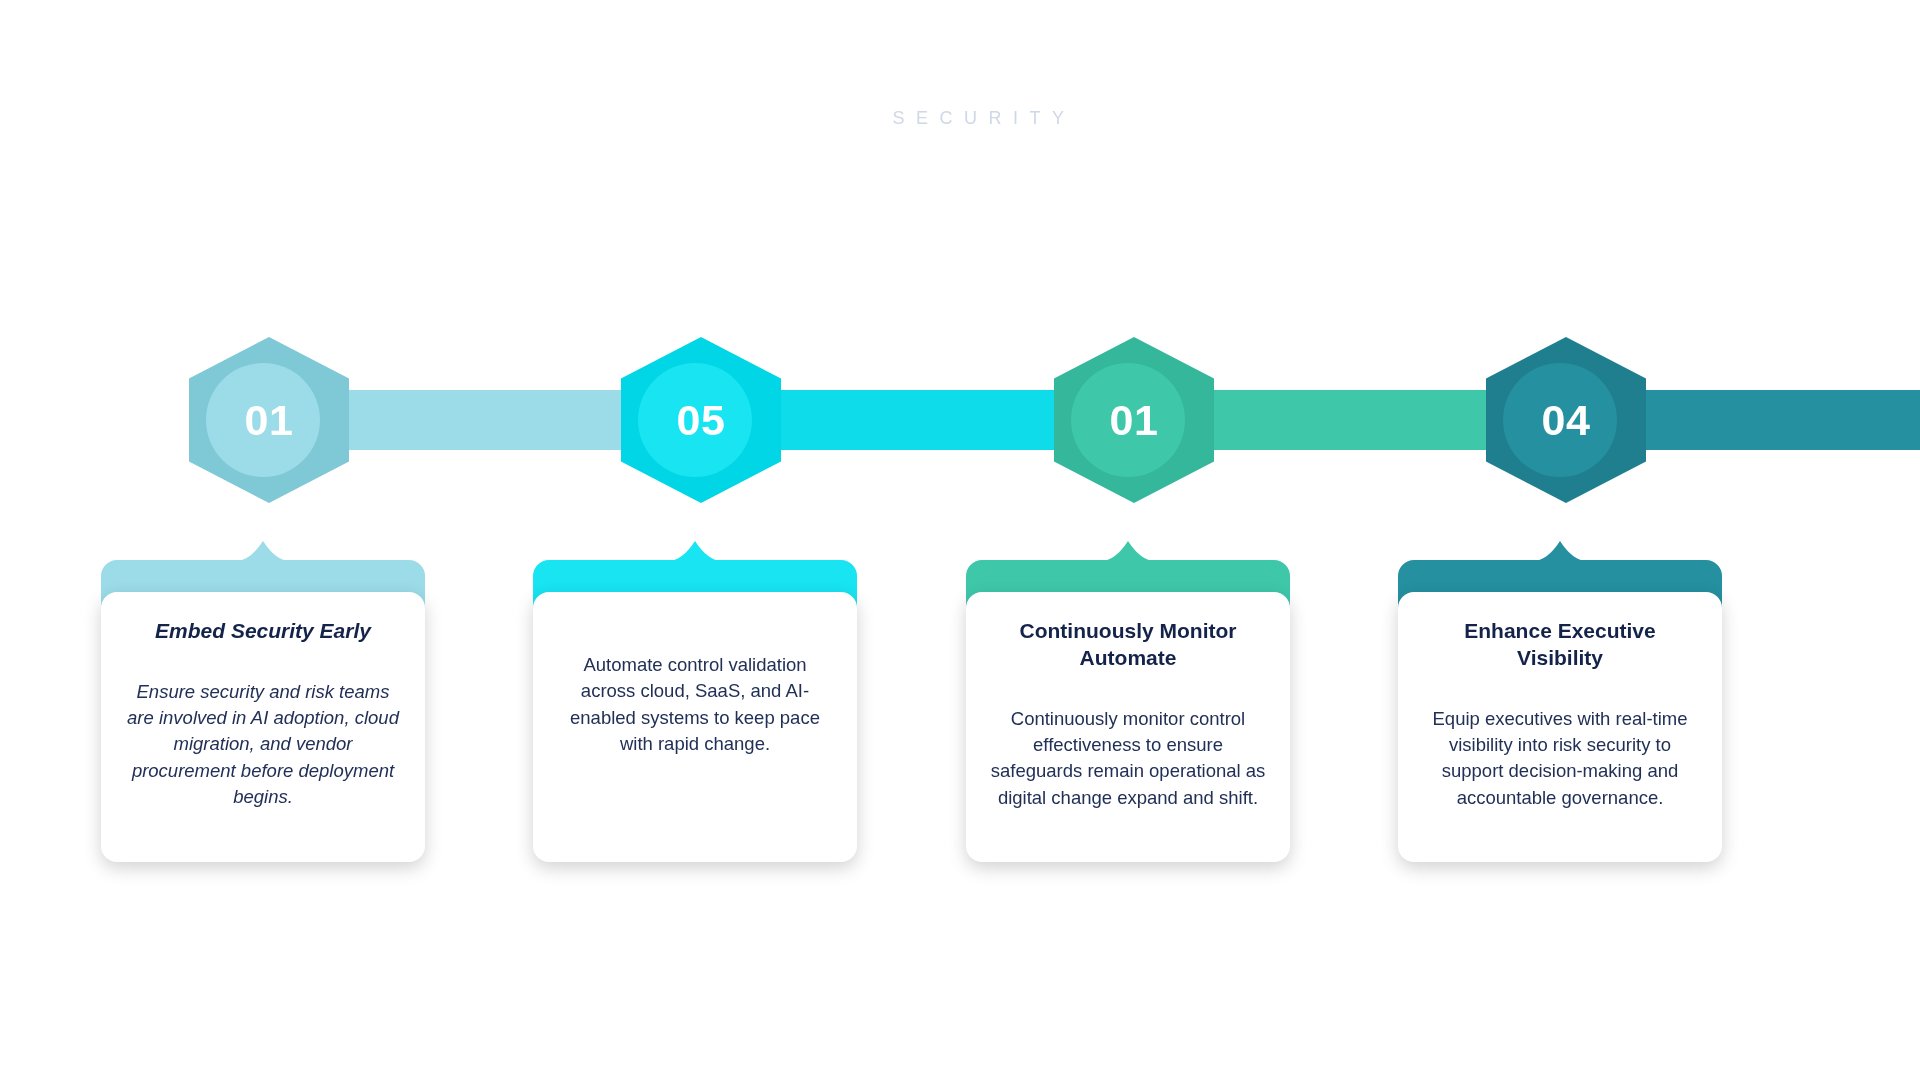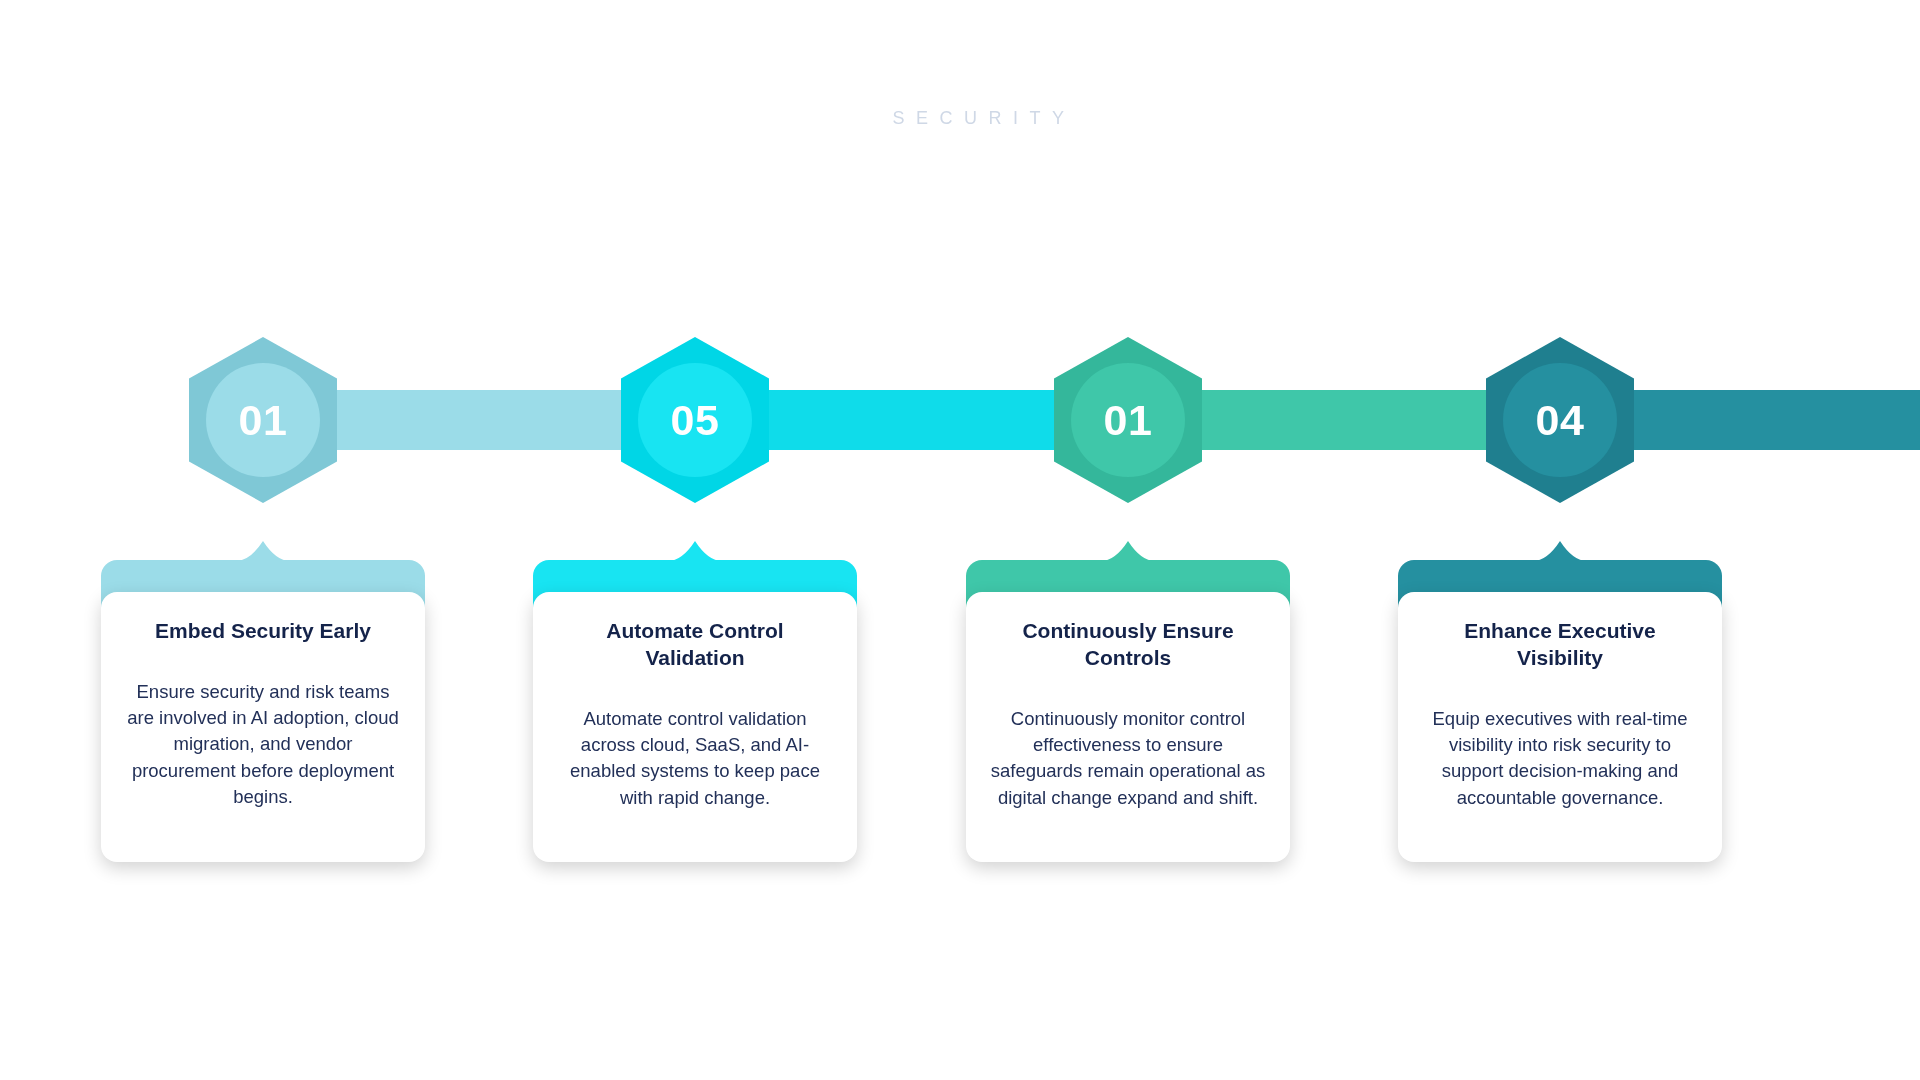--- a/index.html
+++ b/index.html
@@ -62,21 +62,21 @@
   #timeline { position:absolute; left:0; top:390px; width:1920px; height:60px; }
   .rail {
     position:absolute;
     top:0; height:60px;
   }
 
   #hex-row { position:absolute; left:0; top:330px; width:1920px; height:180px; }
 
   .hex-badge {
     position:absolute;
-    width:148px; height:166px;
+    width:160px; height:166px;
     top:7px;
   }
   .hex-outer {
     position:absolute; inset:0;
     clip-path:polygon(50% 0%, 100% 25%, 100% 75%, 50% 100%, 0% 75%, 0% 25%);
   }
   .hex-inner {
     position:absolute;
     left:17px; top:26px;
     width:114px; height:114px;
@@ -186,50 +186,49 @@
         <div class="hex-num">01</div>
       </div>
       <div class="hex-badge" style="left: 1486px;">
         <div class="hex-outer" style="background: rgb(31, 127, 143);"></div>
         <div class="hex-inner" style="background: rgb(37, 144, 160);"></div>
         <div class="hex-num">04</div>
       </div>
     </div>
 
   <div id="cards">
-      <div class="card" style="left: 101px;">
+      <div class="card" style="left: 101px; font-style: italic;">
         <div class="card-head" style="background: rgb(155, 220, 232);">
           <div class="card-notch"><svg viewBox="0 0 54 20" width="54" height="20">
               <path d="M0 20 Q14 20 27 0 Q40 20 54 20 Z" fill="#9BDCE8"></path>
             </svg></div>
         </div>
         <div class="card-body">
           <div class="card-title">Embed Security Early</div>
           <div class="card-desc">Ensure security and risk teams are involved in AI adoption, cloud migration, and vendor procurement before deployment begins.</div>
         </div>
       </div>
       <div class="card" style="left: 533px;">
         <div class="card-head" style="background: rgb(24, 228, 242);">
           <div class="card-notch"><svg viewBox="0 0 54 20" width="54" height="20">
               <path d="M0 20 Q14 20 27 0 Q40 20 54 20 Z" fill="#18E4F2"></path>
             </svg></div>
         </div>
         <div class="card-body">
-          <div class="card-title">Automate Control Validation</div>
           <div class="card-desc">Automate control validation across cloud, SaaS, and AI-enabled systems to keep pace with rapid change.</div>
         </div>
       </div>
       <div class="card" style="left: 966px;">
         <div class="card-head" style="background: rgb(63, 199, 169);">
           <div class="card-notch"><svg viewBox="0 0 54 20" width="54" height="20">
               <path d="M0 20 Q14 20 27 0 Q40 20 54 20 Z" fill="#3FC7A9"></path>
             </svg></div>
         </div>
         <div class="card-body">
-          <div class="card-title">Continuously Ensure Controls</div>
+          <div class="card-title">Continuously Monitor Automate</div>
           <div class="card-desc">Continuously monitor control effectiveness to ensure safeguards remain operational as digital change expand and shift.</div>
         </div>
       </div>
       <div class="card" style="left: 1398px; border-radius: 14px;">
         <div class="card-head" style="background: rgb(37, 144, 160);">
           <div class="card-notch"><svg viewBox="0 0 54 20" width="54" height="20">
               <path d="M0 20 Q14 20 27 0 Q40 20 54 20 Z" fill="#2590A0"></path>
             </svg></div>
         </div>
         <div class="card-body">

